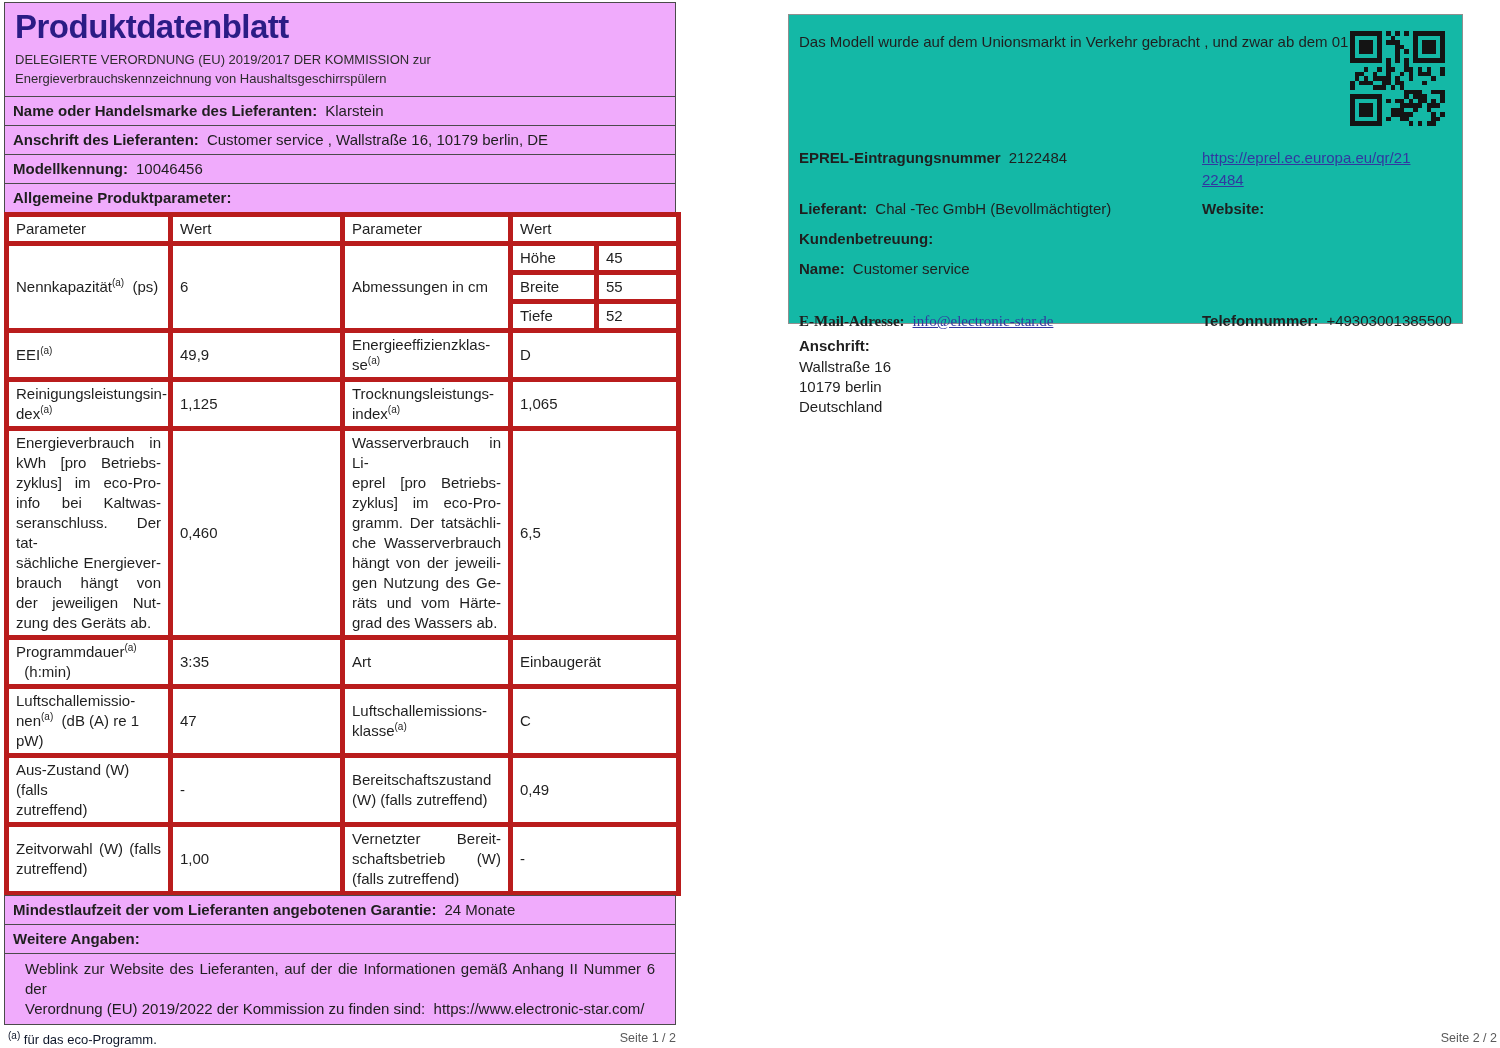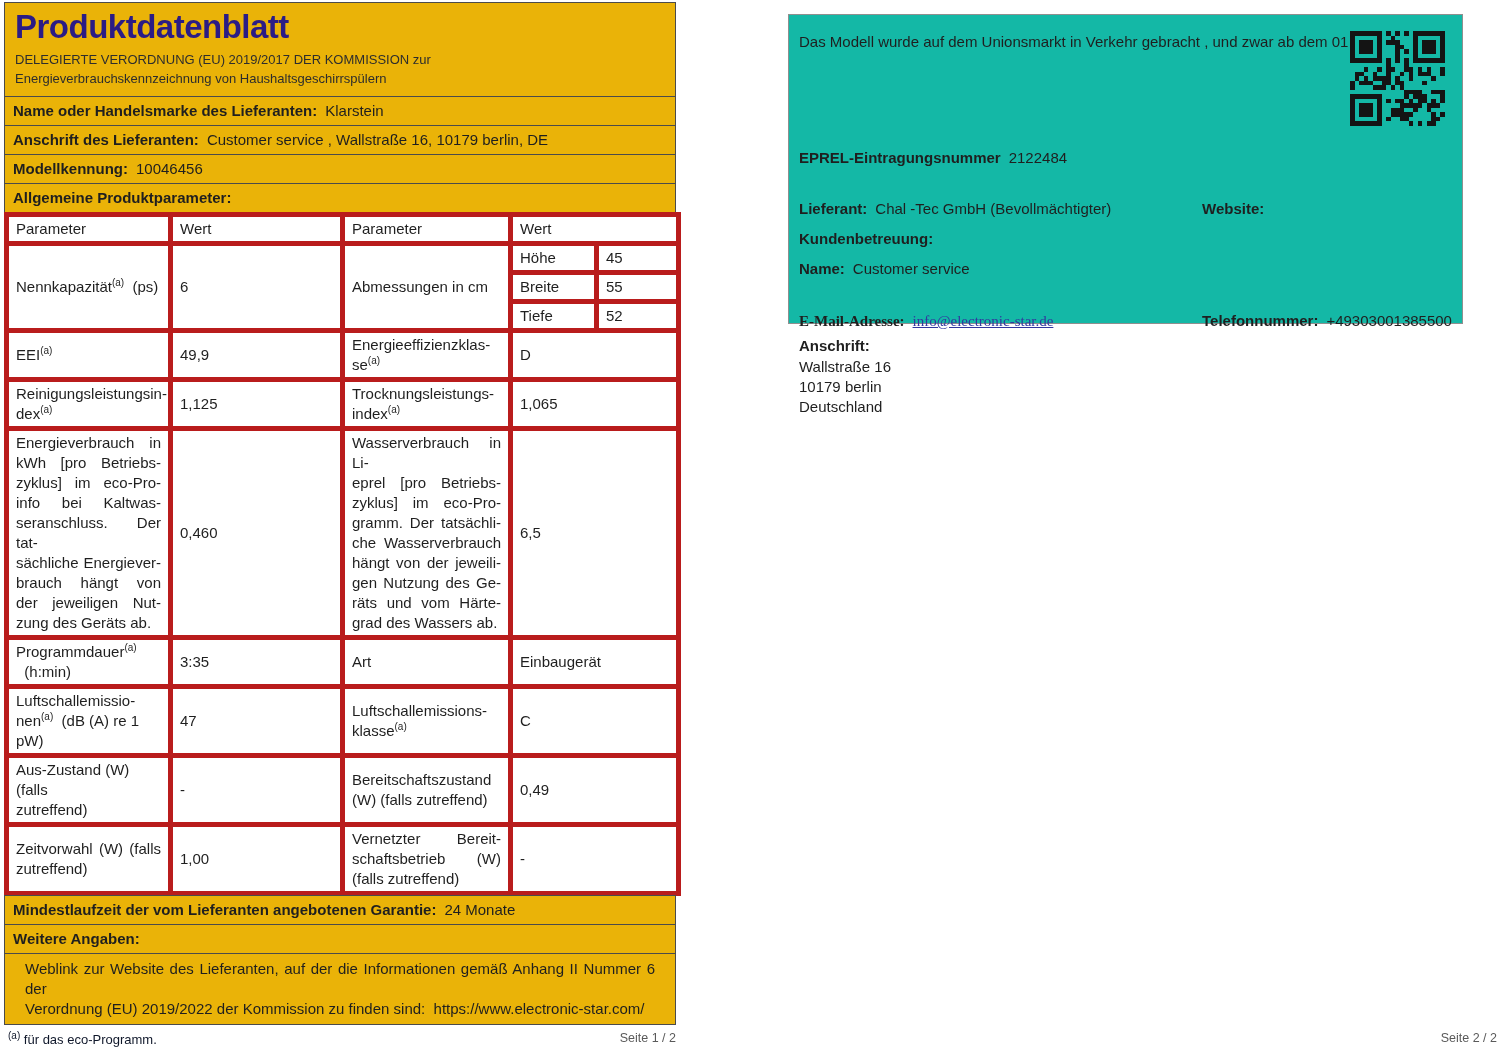--- a/index.html
+++ b/index.html
@@ -4,21 +4,21 @@
 <style>
   * { box-sizing: border-box; }
   html,body { margin:0; padding:0; }
   body {
     width:1500px; height:1048px; position:relative; background:#ffffff;
     font-family:"Liberation Sans", sans-serif; color:#1f1f1f; font-size:15px;
     overflow:hidden;
   }
   
   .page1 { position:absolute; left:4px; top:2px; width:672px; }
-  .sect { border:1px solid #4b4b4b; margin-top:-1px; padding:4px 8px; line-height:20px; background:#eab308; }
+  .sect { border:1px solid #4b4b4b; margin-top:-1px; padding:4px 8px; line-height:20px; background:#f0abfc; }
   .sect:first-child { margin-top:0; }
   .title-sect { padding:4px 10px 8px 10px; }
   .doc-title { font-size:33px; font-weight:bold; color:#2b1c85; line-height:40px; letter-spacing:-0.5px; }
   .doc-subtitle { font-size:13px; line-height:19px; color:#2d2d2d; max-width:612px; margin-top:3px; }
   .lbl { font-weight:bold; }
   .val { margin-left:8px; }
   table.params { border-collapse:collapse; width:672px; margin-top:-1px; table-layout:fixed; font-size:15px; }
   table.params th, table.params td {
     border:5px solid #b91c1c; padding:2px 7px; vertical-align:middle;
     line-height:20px; font-weight:normal; text-align:left;
@@ -428,20 +428,24 @@
         <rect x="6" y="20" width="1" height="1"></rect>
         <rect x="13" y="20" width="1" height="1"></rect>
         <rect x="15" y="20" width="1" height="1"></rect>
         <rect x="17" y="20" width="1" height="1"></rect>
         <rect x="18" y="20" width="1" height="1"></rect>
       </svg></div>
 
   <div class="p2abs" style="left:10px; top:132px;">
     <span class="lbl">EPREL-Eintragungsnummer</span><span class="val">2122484</span>
   </div>
+  <div class="p2abs lines link" style="left:413px; top:132px; width:258px;">
+      <div class="jline">https://eprel.ec.europa.eu/qr/21</div>
+      <div class="jline jlast">22484</div>
+    </div>
 
   <div class="p2abs" style="left:10px; top:183px;">
     <span class="lbl">Lieferant:</span><span class="val">Chal -Tec GmbH (Bevollmächtigter)</span>
   </div>
   <div class="p2abs" style="left:413px; top:183px;">
     <span class="lbl">Website:</span>
   </div>
 
   <div class="p2abs" style="left:10px; top:213px;">
     <span class="lbl">Kundenbetreuung:</span>

